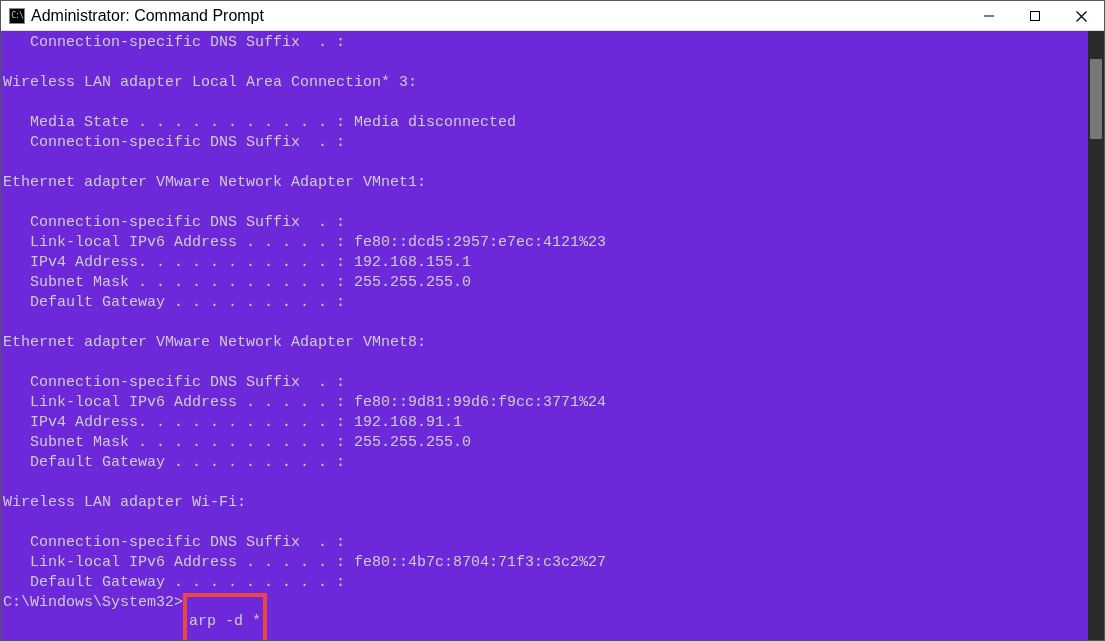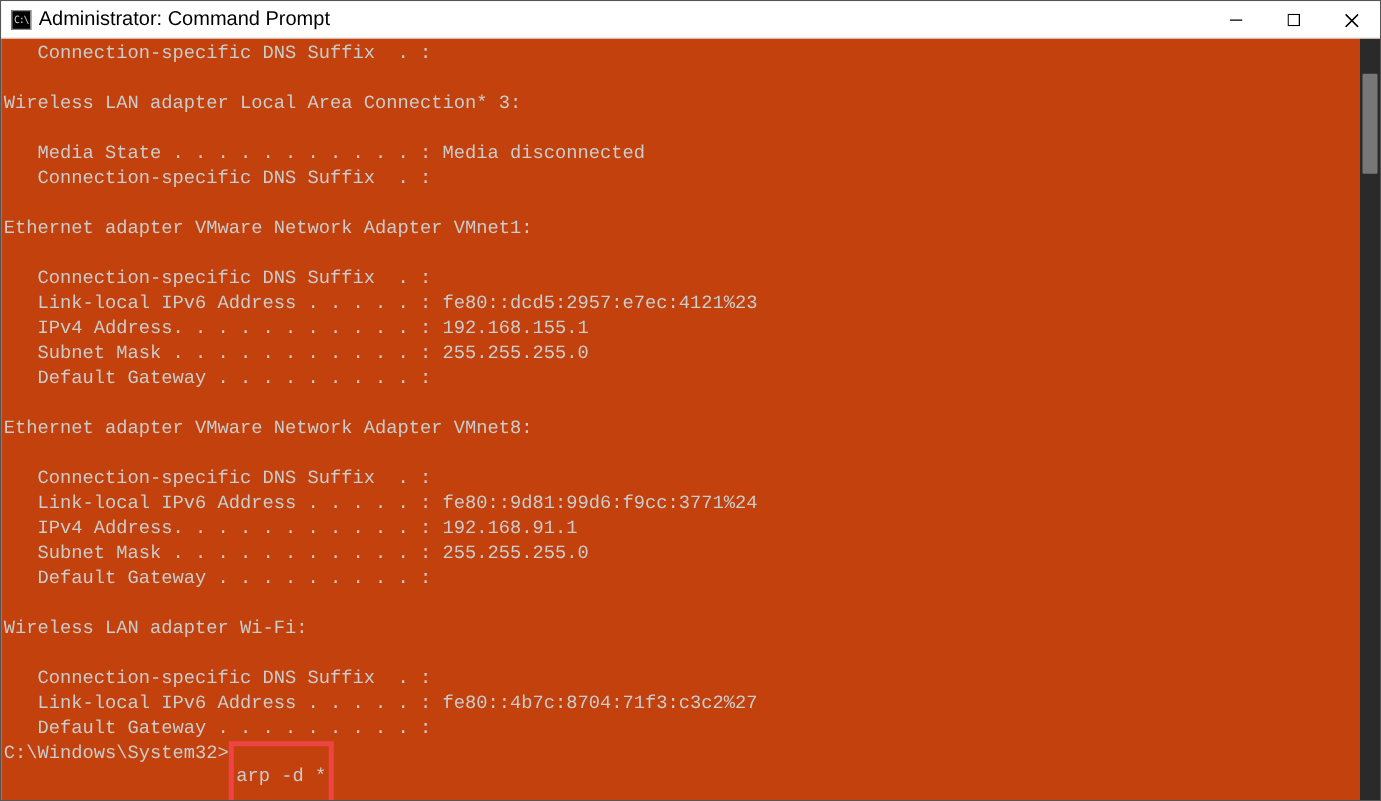--- a/index.html
+++ b/index.html
@@ -61,21 +61,21 @@
       align-items: center;
       justify-content: center;
       font-family: "Segoe UI", sans-serif;
       font-size: 12px;
       color: #000;
       cursor: pointer;
     }
     .win-btn svg { display: block; }
     .terminal {
       flex: 1;
-      background: #c2410c;
+      background: #6d28d9;
       position: relative;
       display: flex;
       overflow: hidden;
     }
     .terminal-content {
       flex: 1;
       padding: 2px 2px 2px 2px;
       overflow: hidden;
     }
     pre.output {

